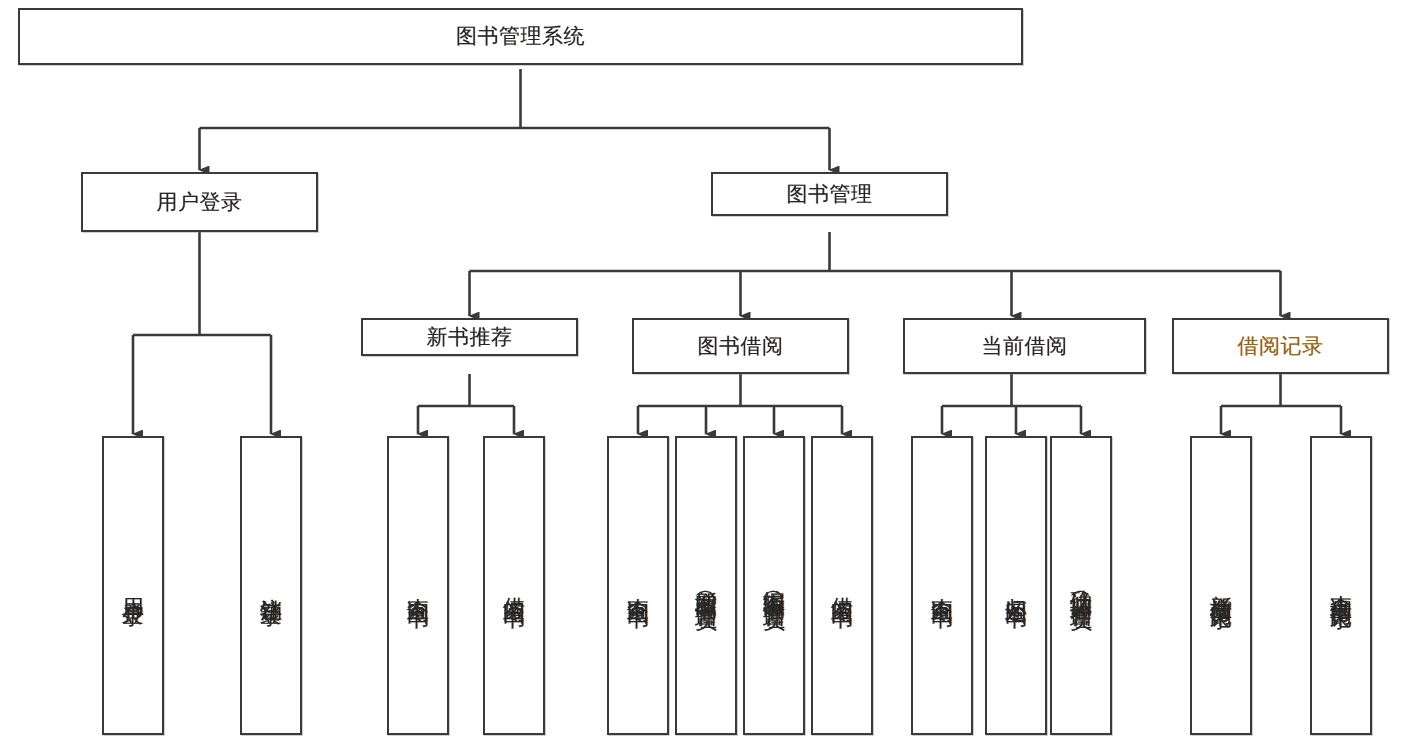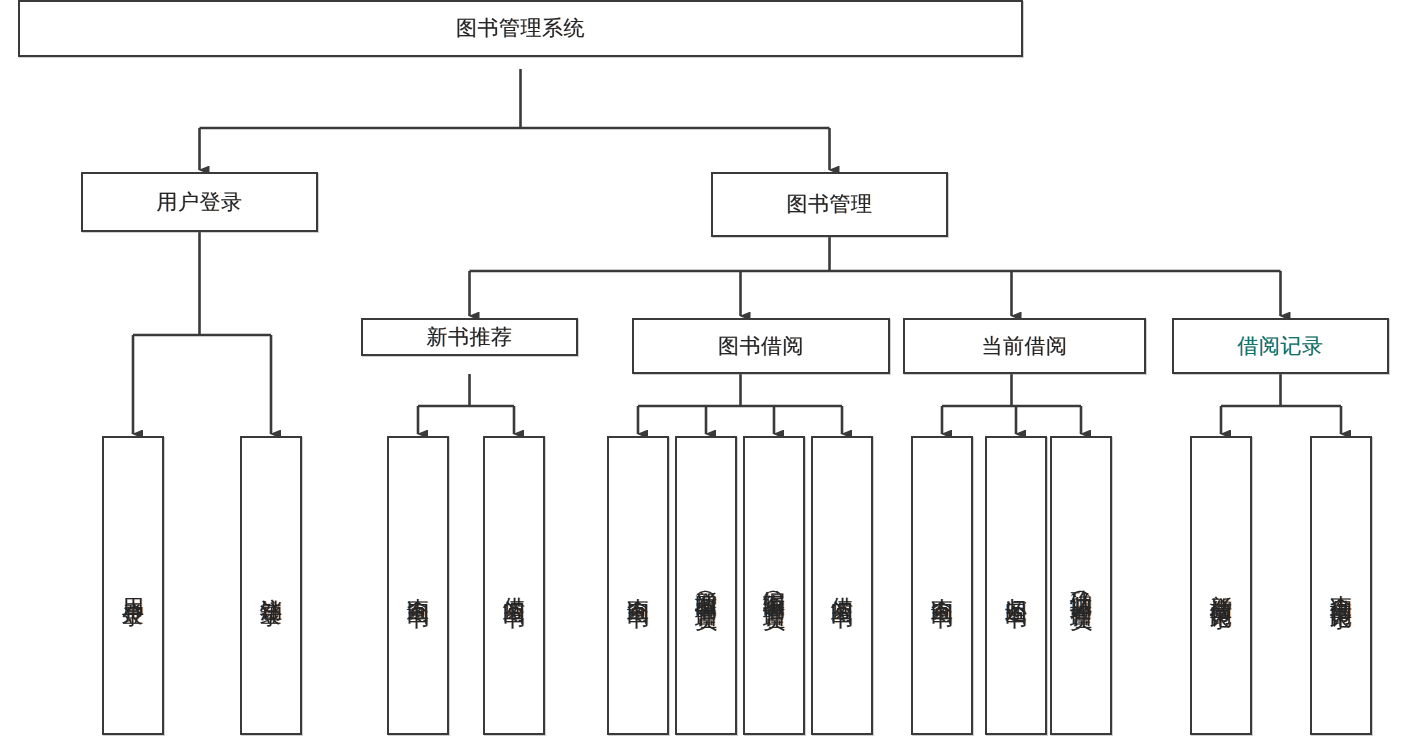--- a/index.html
+++ b/index.html
@@ -88,40 +88,40 @@
         <line x1="1016" y1="406" x2="1016" y2="434" stroke="#3a3a3a" stroke-width="2.6" marker-end="url(#arrowhead)"></line>
         <line x1="1081" y1="406" x2="1081" y2="434" stroke="#3a3a3a" stroke-width="2.6" marker-end="url(#arrowhead)"></line>
         <line x1="1280.5" y1="374" x2="1280.5" y2="406" stroke="#3a3a3a" stroke-width="2.6"></line>
         <line x1="1221" y1="406" x2="1341" y2="406" stroke="#3a3a3a" stroke-width="2.6"></line>
         <line x1="1221" y1="406" x2="1221" y2="434" stroke="#3a3a3a" stroke-width="2.6" marker-end="url(#arrowhead)"></line>
         <line x1="1341" y1="406" x2="1341" y2="434" stroke="#3a3a3a" stroke-width="2.6" marker-end="url(#arrowhead)"></line>
       </g>
   </svg>
 
   <div id="node-layer">
-      <div class="node-box" style="left: 18px; top: 0; width: 1005px; height: 57px; border-color: rgb(58, 58, 58); background: rgb(255, 255, 255);">
+      <div class="node-box" style="left: 18px; top: 8px; width: 1005px; height: 57px; border-color: rgb(58, 58, 58); background: rgb(255, 255, 255);">
         <span class="node-label" style="color: rgb(38, 38, 38);">图书管理系统</span>
       </div>
       <div class="node-box" style="left: 81px; top: 172px; width: 237px; height: 60px; border-color: rgb(58, 58, 58); background: rgb(255, 255, 255);">
         <span class="node-label" style="color: rgb(38, 38, 38);">用户登录</span>
       </div>
-      <div class="node-box" style="left: 711px; top: 172px; width: 237px; height: 65px; border-color: rgb(58, 58, 58); background: rgb(255, 255, 255);">
+      <div class="node-box" style="left: 711px; top: 172px; width: 237px; height: 44px; border-color: rgb(58, 58, 58); background: rgb(255, 255, 255);">
         <span class="node-label" style="color: rgb(38, 38, 38);">图书管理</span>
       </div>
       <div class="node-box" style="left: 361px; top: 318px; width: 217px; height: 38px; border-color: rgb(58, 58, 58); background: rgb(255, 255, 255);">
         <span class="node-label" style="color: rgb(38, 38, 38);">新书推荐</span>
       </div>
-      <div class="node-box" style="left: 632px; top: 318px; width: 258px; height: 56px; border-color: rgb(58, 58, 58); background: rgb(255, 255, 255);">
+      <div class="node-box" style="left: 632px; top: 318px; width: 217px; height: 56px; border-color: rgb(58, 58, 58); background: rgb(255, 255, 255);">
         <span class="node-label" style="color: rgb(38, 38, 38);">图书借阅</span>
       </div>
       <div class="node-box" style="left: 903px; top: 318px; width: 243px; height: 56px; border-color: rgb(58, 58, 58); background: rgb(255, 255, 255);">
         <span class="node-label" style="color: rgb(38, 38, 38);">当前借阅</span>
       </div>
       <div class="node-box" style="left: 1172px; top: 318px; width: 217px; height: 56px; border-color: rgb(58, 58, 58); background: rgb(255, 255, 255);">
-        <span class="node-label" style="color: #0f766e;">借阅记录</span>
+        <span class="node-label" style="color: #a16207;">借阅记录</span>
       </div>
       <div class="node-box vertical" style="left: 102px; top: 436px; width: 62px; height: 299px; border-color: rgb(58, 58, 58); background: rgb(255, 255, 255);">
         <span class="node-label" style="color: rgb(38, 38, 38);">用户登录</span>
       </div>
       <div class="node-box vertical" style="left: 240px; top: 436px; width: 62px; height: 299px; border-color: rgb(58, 58, 58); background: rgb(255, 255, 255);">
         <span class="node-label" style="color: rgb(38, 38, 38);">注销登录</span>
       </div>
       <div class="node-box vertical" style="left: 387px; top: 436px; width: 62px; height: 299px; border-color: rgb(58, 58, 58); background: rgb(255, 255, 255);">
         <span class="node-label" style="color: rgb(38, 38, 38);">查询图书</span>
       </div>

